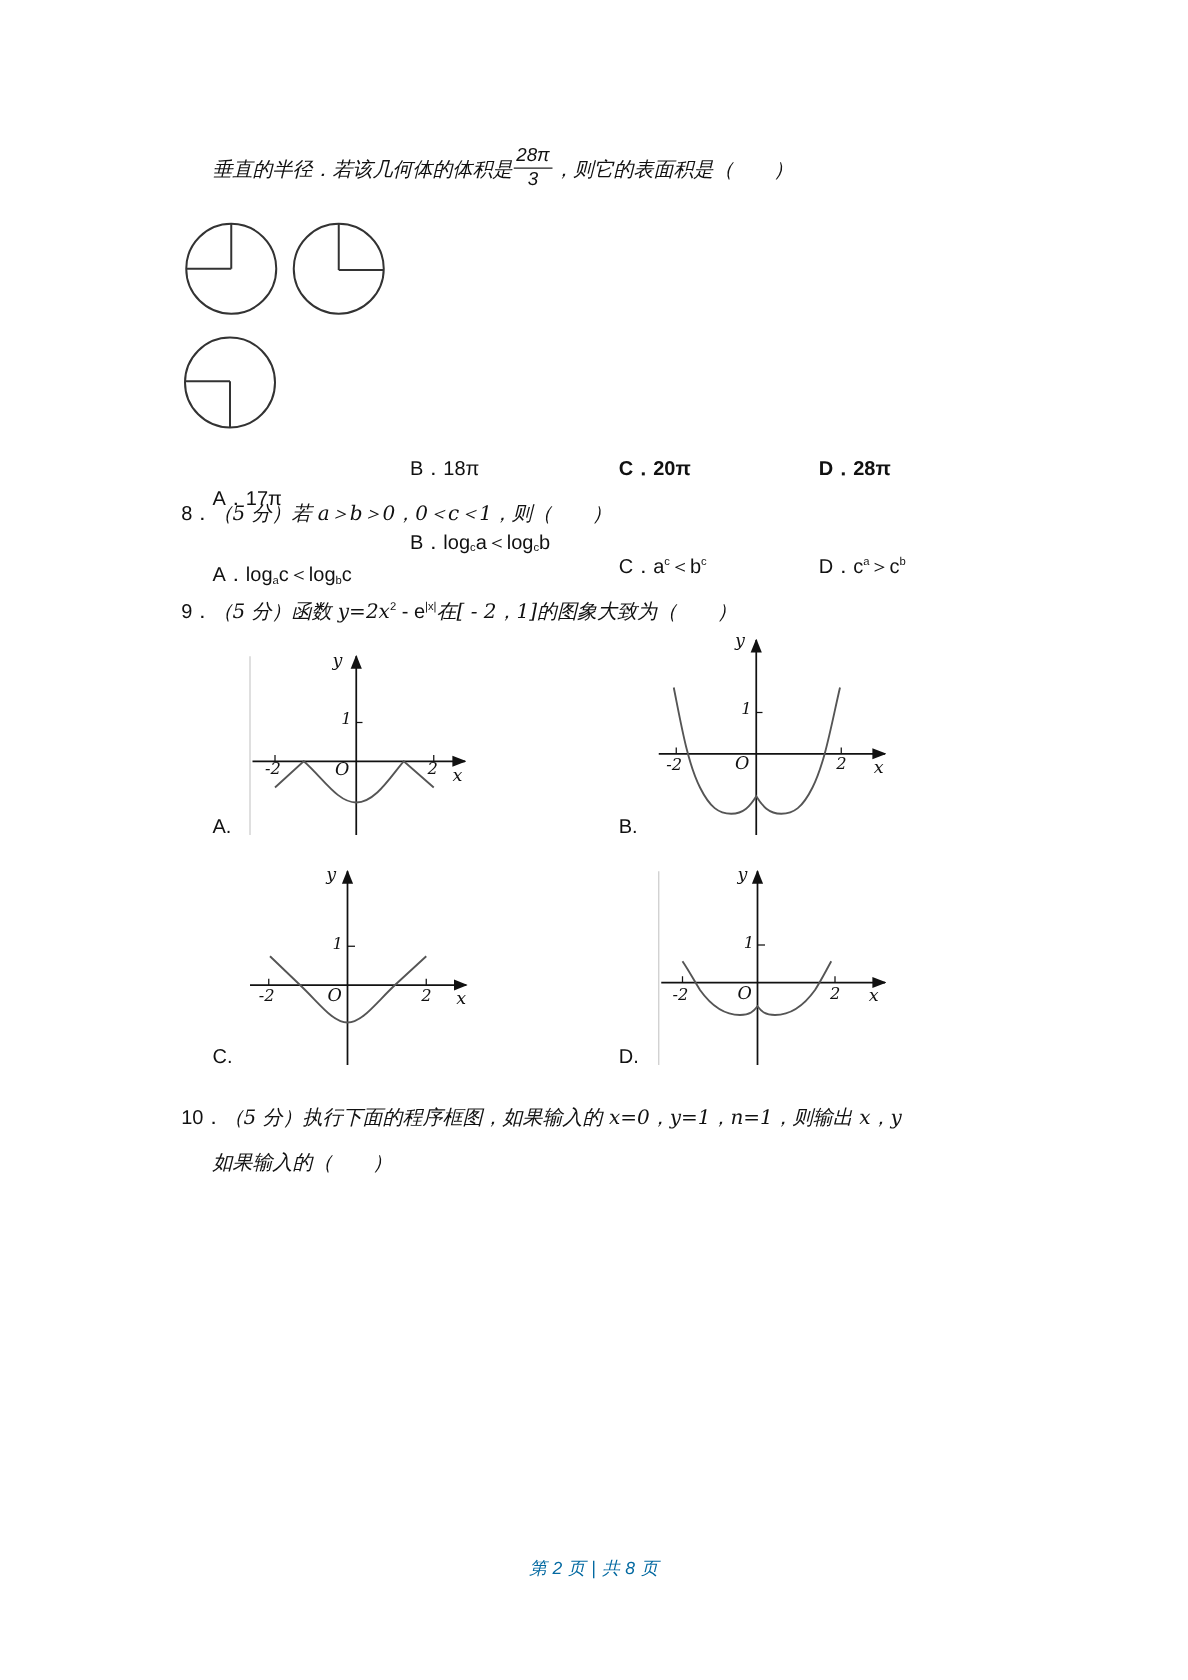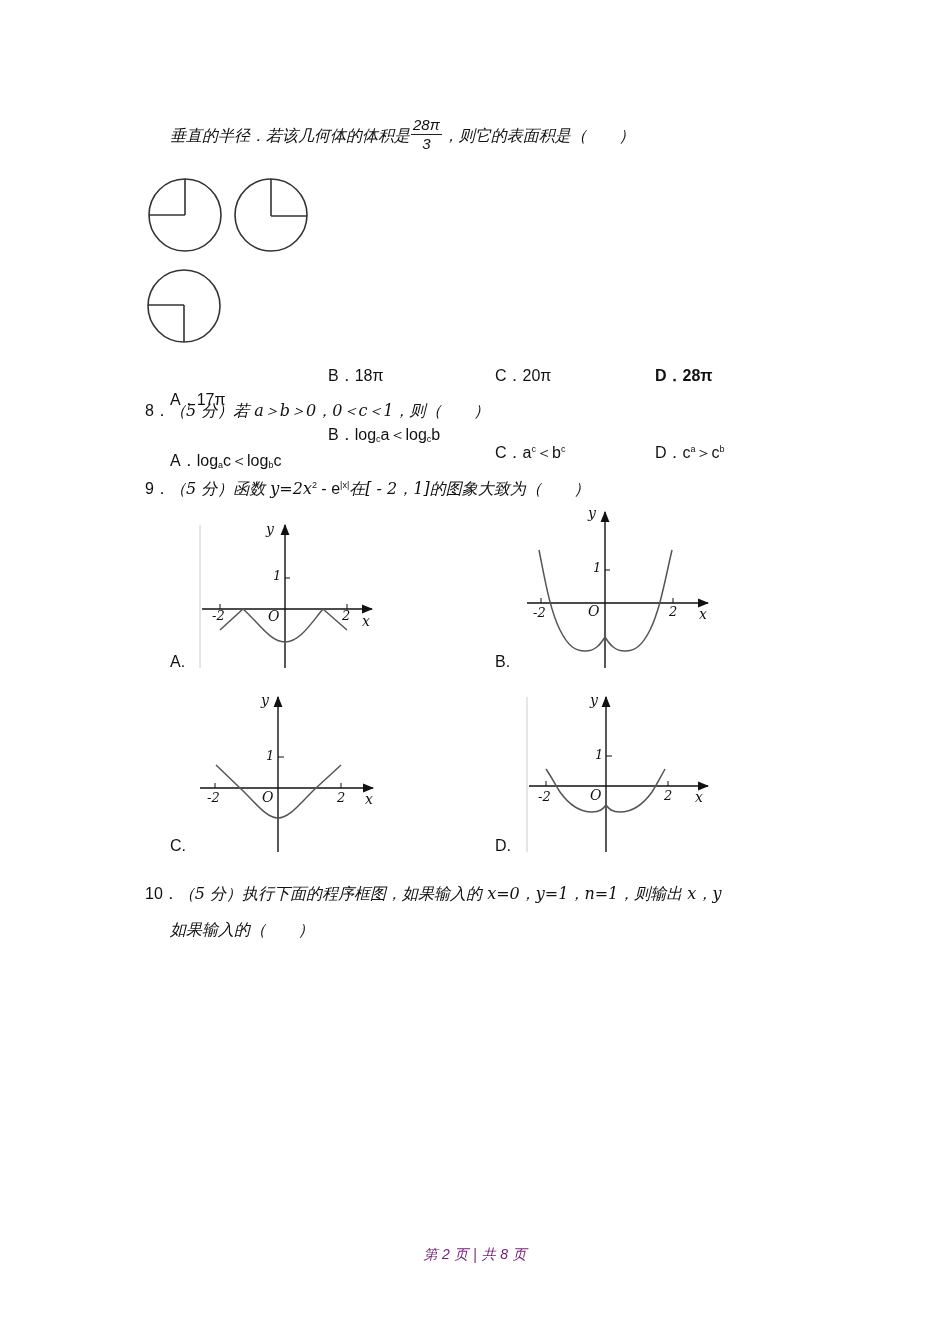--- a/index.html
+++ b/index.html
@@ -11,21 +11,21 @@
   .lat { font-family: "Liberation Sans", "DejaVu Sans", sans-serif; }
   .frac { display: inline-block; vertical-align: middle; text-align: center; margin: 0 1px; }
   .frac .num { display: block; border-bottom: 1px solid #222; padding: 0 2px; font-size: 15px; line-height: 18px; }
   .frac .den { display: block; font-size: 15px; line-height: 18px; }
   sub, sup { font-size: 9px; }
   sub { vertical-align: -2px; }
   sup { vertical-align: 6px; }
   .opt { position: absolute; font-size: 16px; line-height: 20px; white-space: nowrap; }
   svg { position: absolute; left: 0; top: 0; }
   .axislab { font-family: "DejaVu Serif", "Liberation Serif", serif; font-style: italic; font-size: 14px; fill: #222; }
-  .footer { font-size: 14px; color: #701a75; }
+  .footer { font-size: 14px; color: #0369a1; }
 </style>
 </head>
 <body>
 
 <div class="abs txt cn" style="left:170px; top:118px;">
   <span>垂直的半径．若该几何体的体积是</span><span class="frac" style="position:relative; top:-2px;"><span class="num lat">28π</span><span class="den lat">3</span></span><span>，则它的表面积是（　　）</span>
 </div>
 
 <div class="abs" style="left:140px; top:170px; width:200px; height:180px;">
   <svg width="200" height="180" viewBox="0 0 200 180">
@@ -41,21 +41,21 @@
 
       <circle cx="44" cy="136" r="36"></circle>
       <line x1="8" y1="135" x2="44" y2="135"></line>
       <line x1="44" y1="135" x2="44" y2="172"></line>
     </g>
   </svg>
 </div>
 
 <div class="opt lat" style="left:170px; top:366px;margin-top:24px;"><span>A．</span><span>17π</span></div>
 <div class="opt lat" style="left:328px; top:366px;"><span>B．</span><span>18π</span></div>
-<div class="opt lat" style="left:495px; top:366px;"><span>C．</span><span>20π</span></div>
+<div class="opt lat" style="left:495px; top:366px;font-weight:bold;"><span>C．</span><span>20π</span></div>
 <div class="opt lat" style="left:655px; top:366px;font-weight:bold;"><span>D．</span><span>28π</span></div>
 
 <div class="abs txt" style="left:145px; top:401px;">
   <span class="lat">8．</span><span class="cn">（5 分）</span><span class="cn">若 a＞b＞0，0＜c＜1，则（　　）</span>
 </div>
 
 <div class="opt lat" style="left:170px; top:451px;">
   <span>A．</span><span>log</span><sub>a</sub><span>c＜log</span><sub>b</sub><span>c</span>
 </div>
 <div class="opt lat" style="left:328px; top:425px;">

